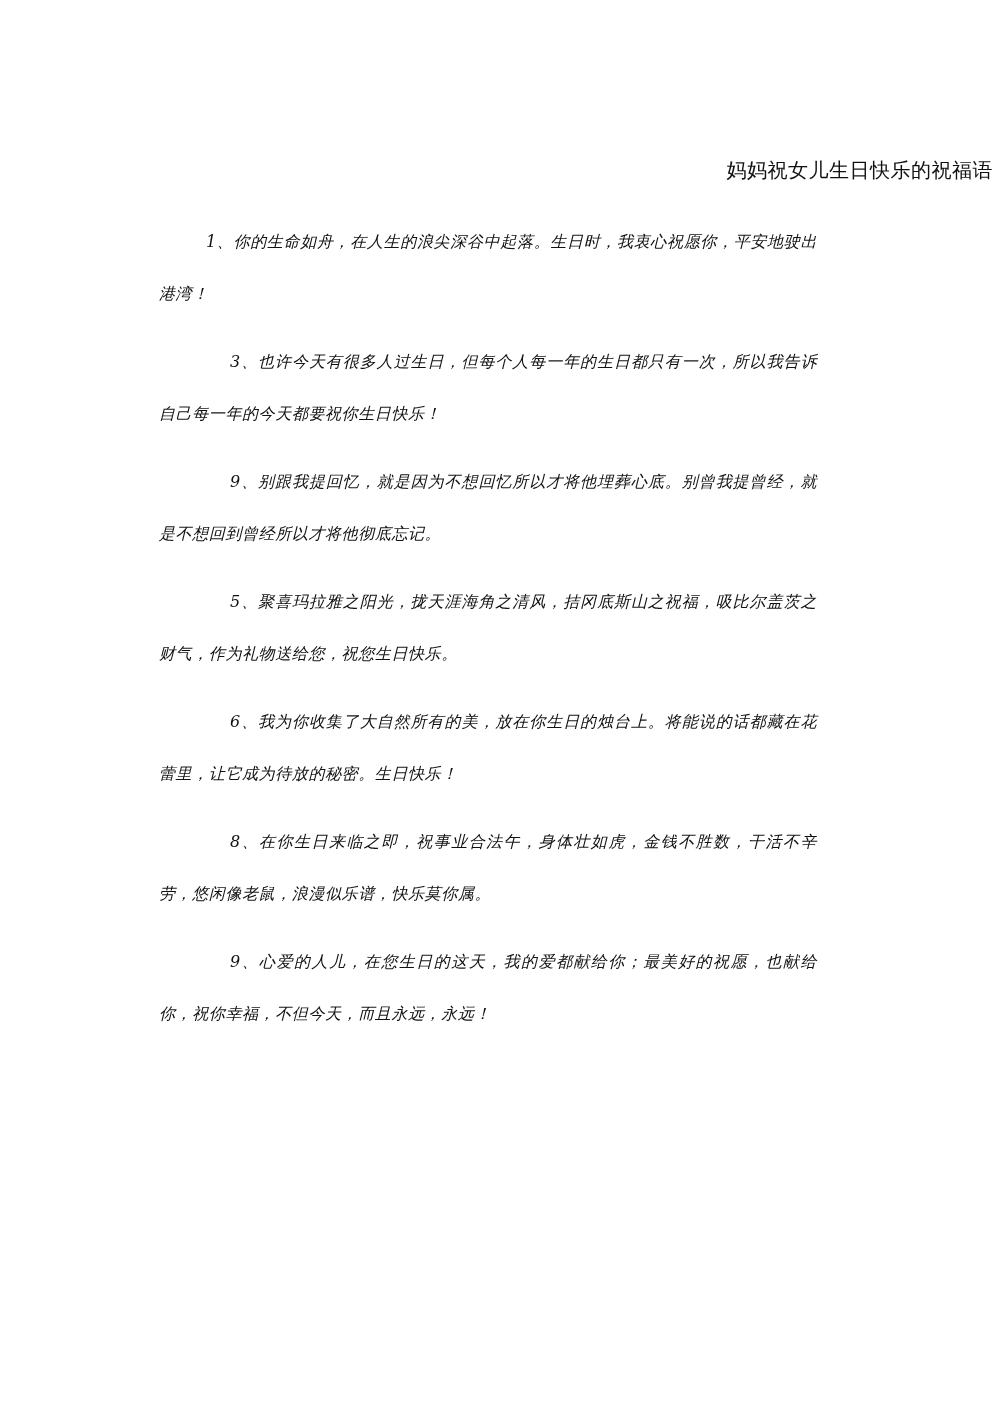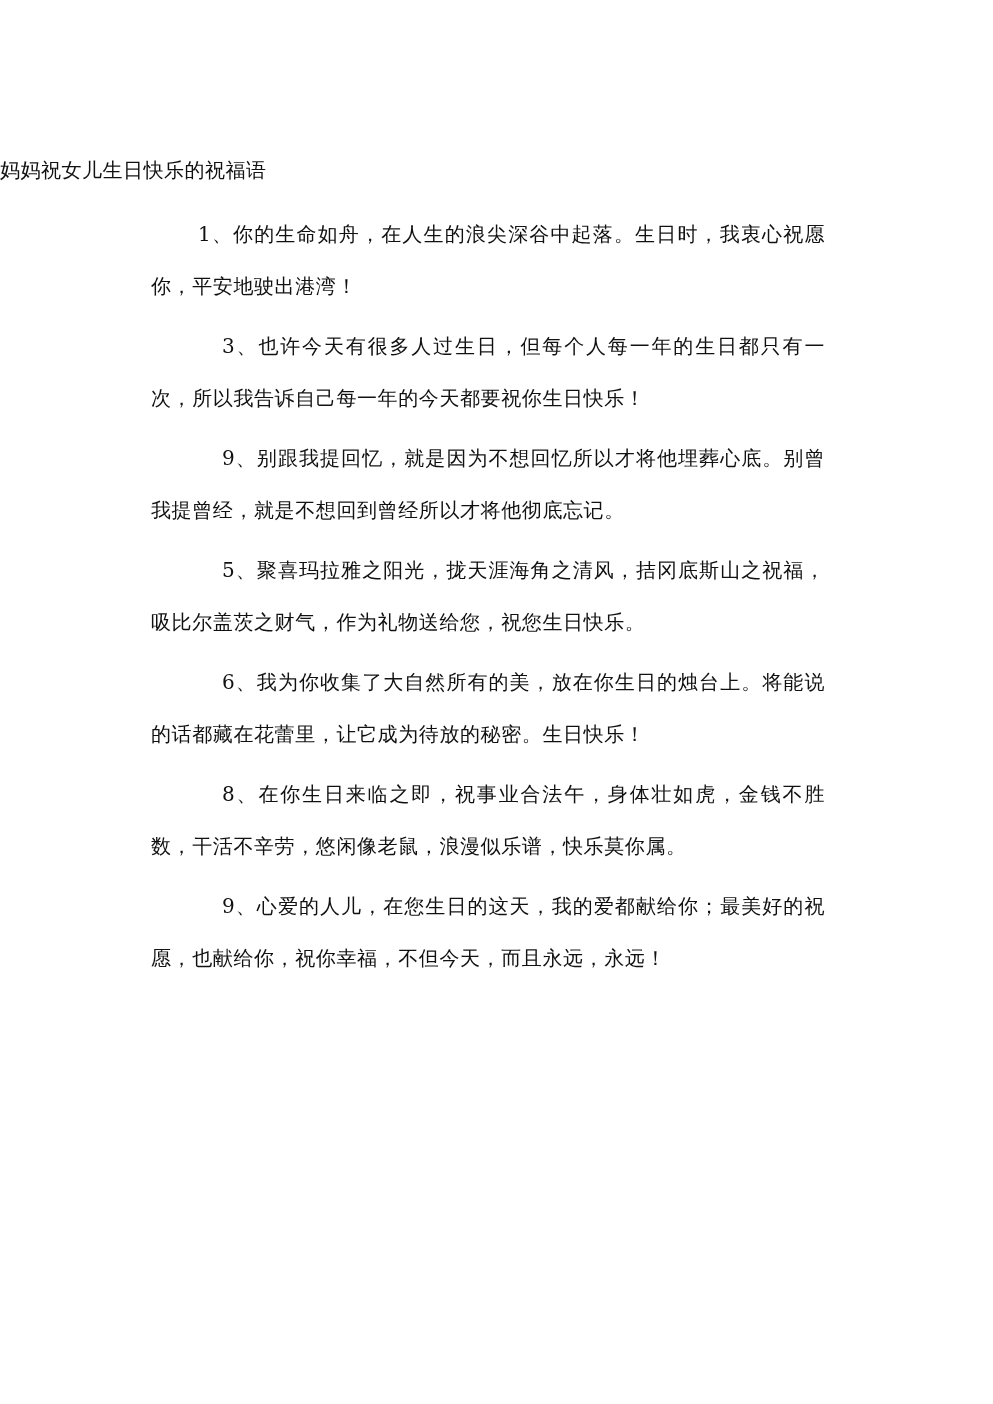--- a/index.html
+++ b/index.html
@@ -21,43 +21,44 @@
       top: 0;
       width: 993px;
       height: 1404px;
       background: #ffffff;
     }
     .title {
       position: absolute;
       left: 0;
       width: 993px;
       top: 156px;
-      text-align: left;
+      text-align: right;
       font-size: 20px;
       line-height: 28px;
       letter-spacing: 0.5px;
       margin: 0;
       font-weight: normal;
     }
     .content {
       position: absolute;
       left: 143px;
       top: 200px;
       width: 690px;
     }
     .para {
-      margin: 8px;
-      font-size: 20px;
+      margin: 16px;
+      font-size: 16px;
       line-height: 52px;
       text-align: justify;
       text-align-last: left;
       letter-spacing: 0.6px;
       text-indent: 71px;
       white-space: normal;
       word-break: break-all;
+      font-style: italic;
     }
     .para.first {
       text-indent: 47px;
     }
   </style>
 </head>
 <body>
 
 <div class="page">
   <h1 class="title">妈妈祝女儿生日快乐的祝福语</h1>

